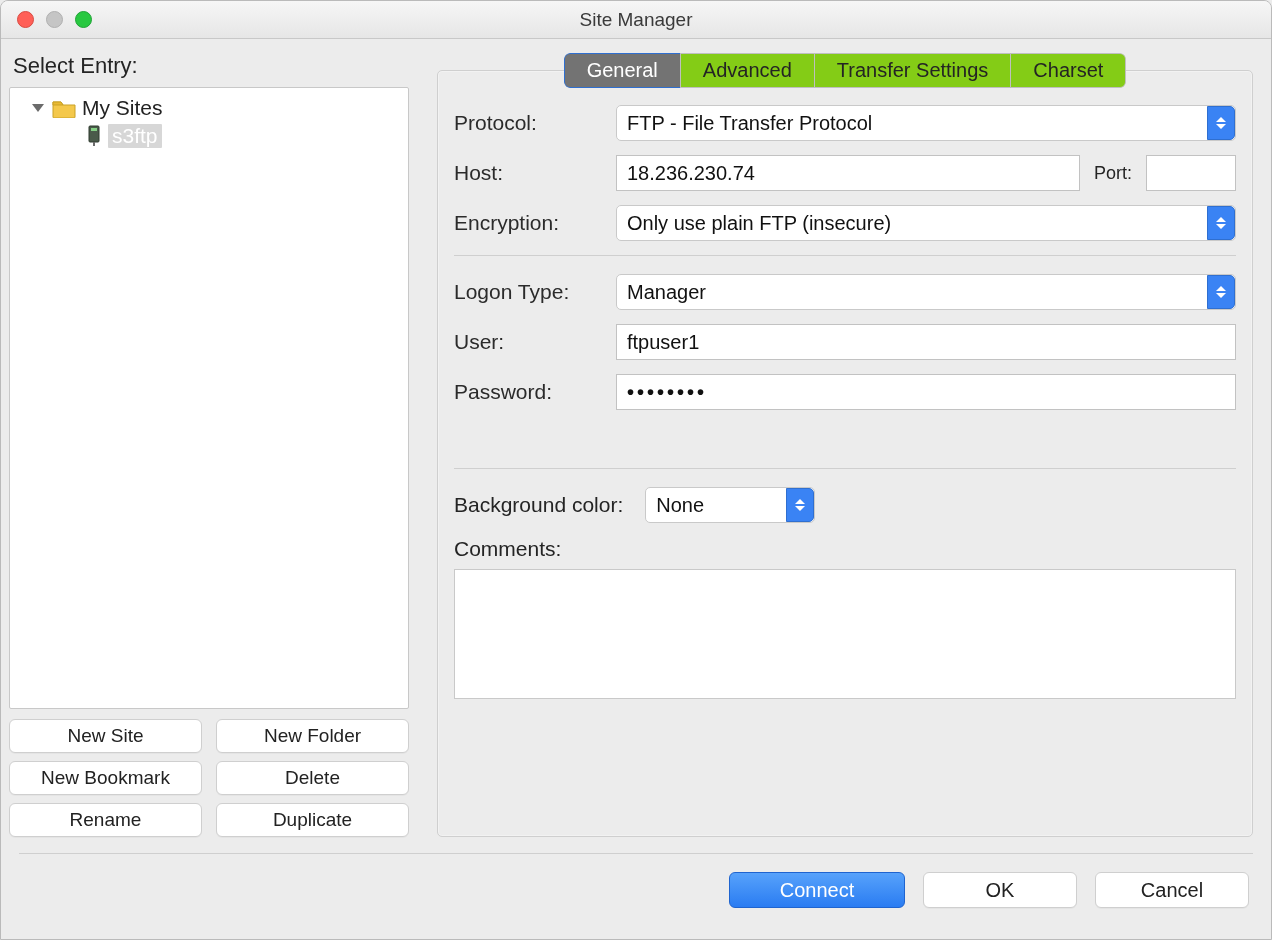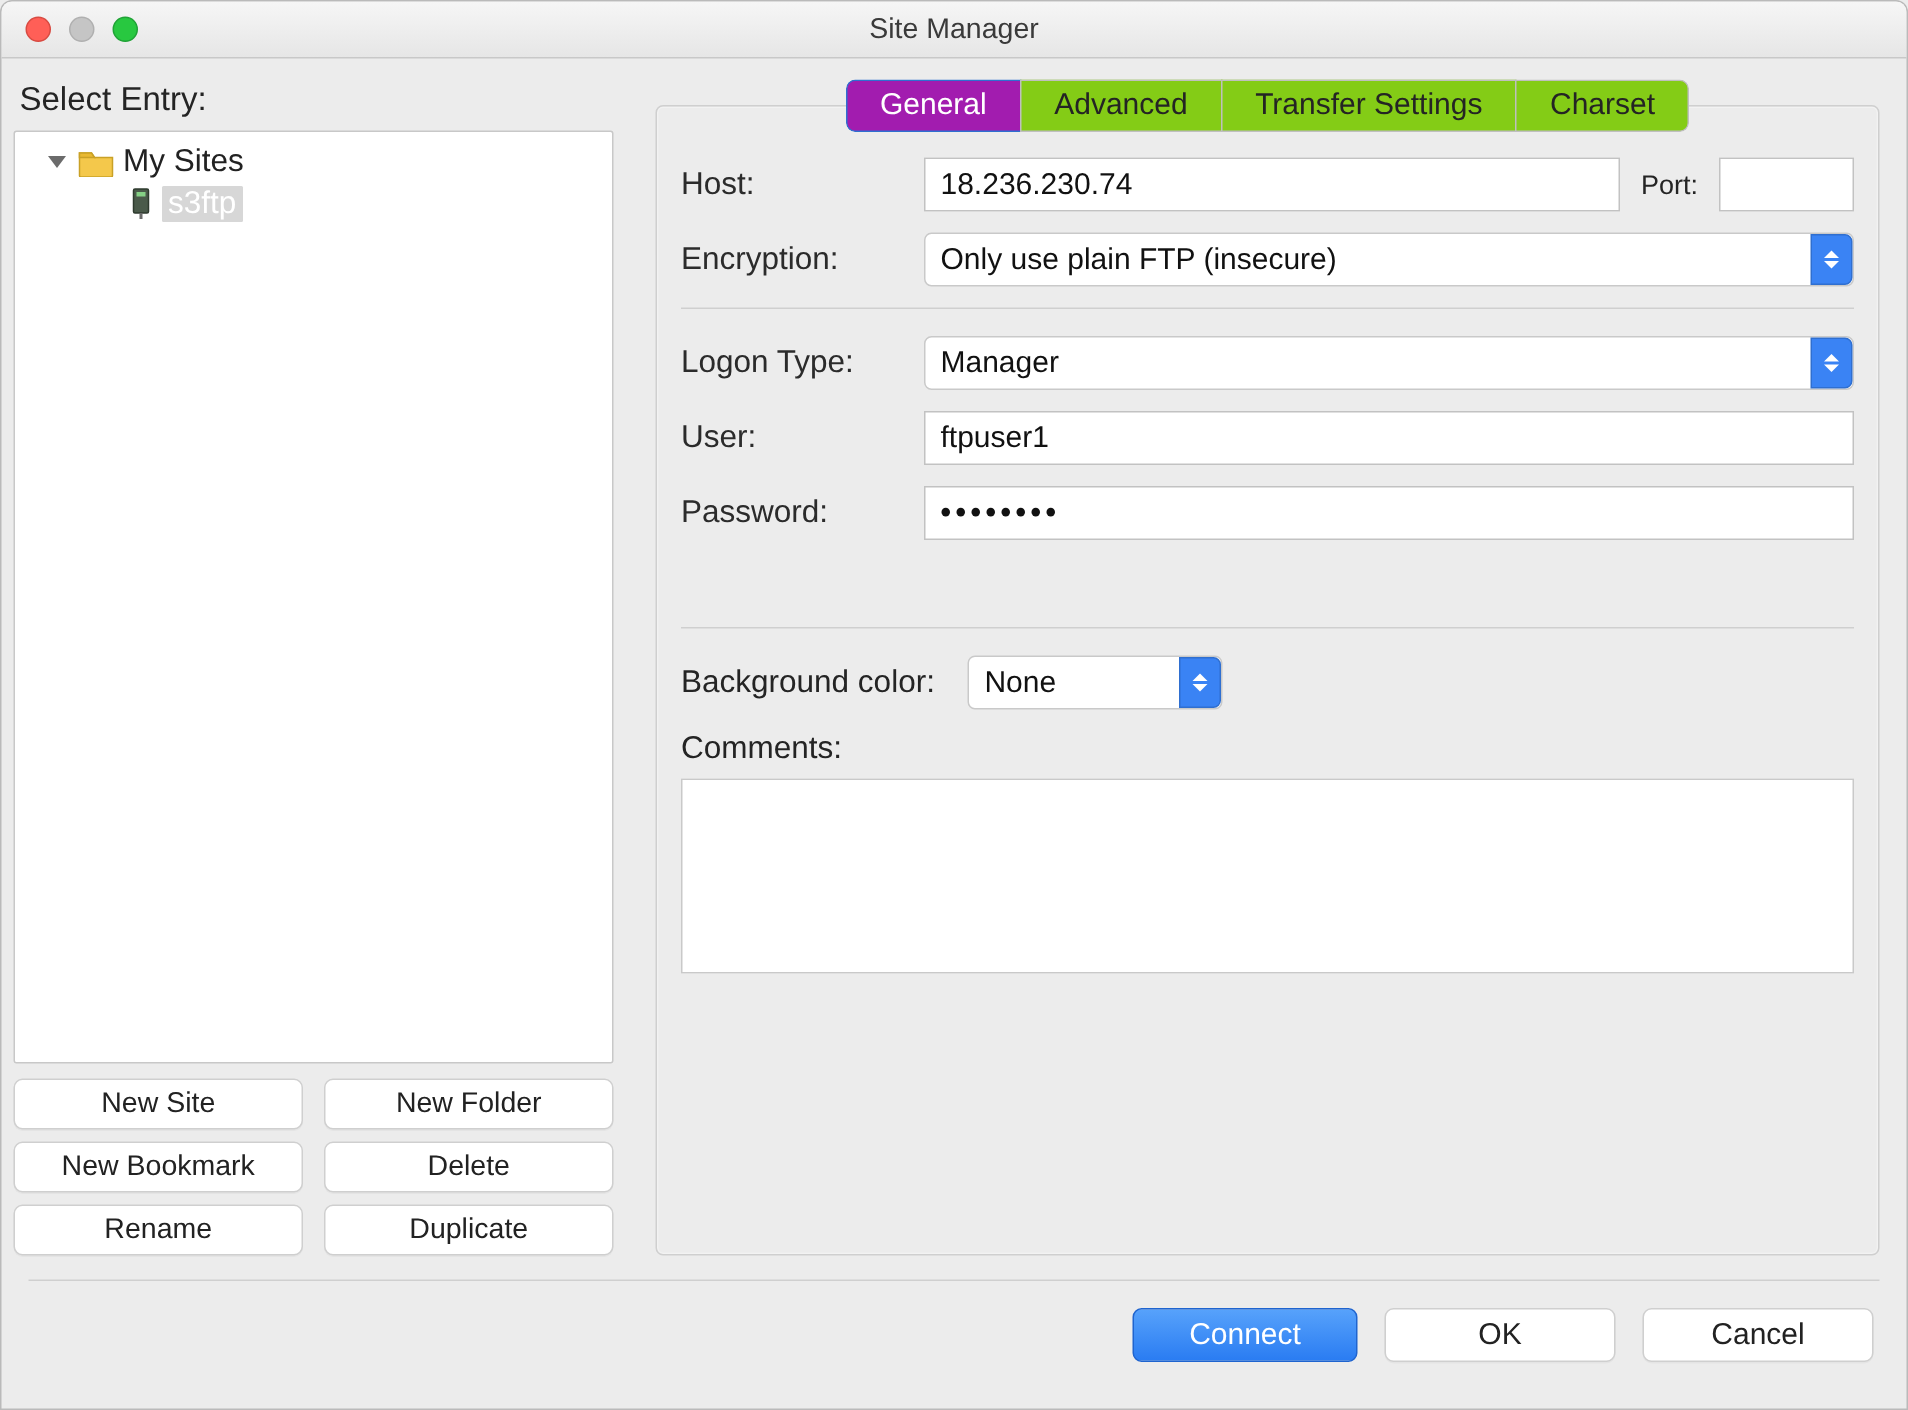--- a/index.html
+++ b/index.html
@@ -132,21 +132,21 @@
     padding: 5px 22px;
     font-size: 20px;
     border: 1px solid #bfbfbf;
     background: #84cc16;
     cursor: pointer;
     margin-left: -1px;
   }
   .tab:first-child { border-top-left-radius: 6px; border-bottom-left-radius: 6px; margin-left: 0;}
   .tab:last-child  { border-top-right-radius: 6px; border-bottom-right-radius: 6px; }
   .tab.active {
-    background: #a21caf;
+    background: #737373;
     color: #fff;
     border-color: #2f6fd0;
   }
   .tab-panel {
     margin-top: -18px;
     border: 1px solid #cfcfcf;
     border-radius: 5px;
     background: #ececec;
     padding: 34px 16px 18px 16px;
     flex: 1;
@@ -225,21 +225,21 @@
     justify-content: flex-end;
     gap: 18px;
     padding: 18px 22px 18px 22px;
   }
   .footer .mac-btn { width: 154px; height: 36px; font-size: 20px; }
   .primary-btn {
     background: linear-gradient(#57a2fb, #2a7cf2);
     border: 1px solid #1f64cf;
     color: #fff;
     border-radius: 6px;
-    width: 150px; height: 36px; font-size: 20px;
+    width: 176px; height: 36px; font-size: 20px;
     cursor: pointer;
   }
 </style>
 </head>
 <body>
 
 <div class="window">
   <div class="titlebar">
     <div class="traffic-lights">
       <div class="tl red"></div>
@@ -290,20 +290,30 @@
         <div class="tabs-inner">
           <div class="tab active">General</div>
           <div class="tab">Advanced</div>
           <div class="tab">Transfer Settings</div>
           <div class="tab">Charset</div>
         </div>
       </div>
 
       <div class="tab-panel">
 
+        <div class="form-row">
+          <label class="col-label">Protocol:</label>
+          <div class="mac-select" style="flex:1">
+            <span>FTP - File Transfer Protocol</span>
+            <span class="select-arrows">
+                <span class="up"></span>
+                <span class="down"></span>
+              </span>
+          </div>
+        </div>
 
         <div class="form-row">
           <label class="col-label">Host:</label>
           <input class="mac-input" style="flex: 1 1 0%;" value="18.236.230.74">
           <label style="width:auto; font-size:18px;">Port:</label>
           <input class="mac-input" style="width: 90px;" value="">
         </div>
 
         <div class="form-row">
           <label class="col-label">Encryption:</label>

